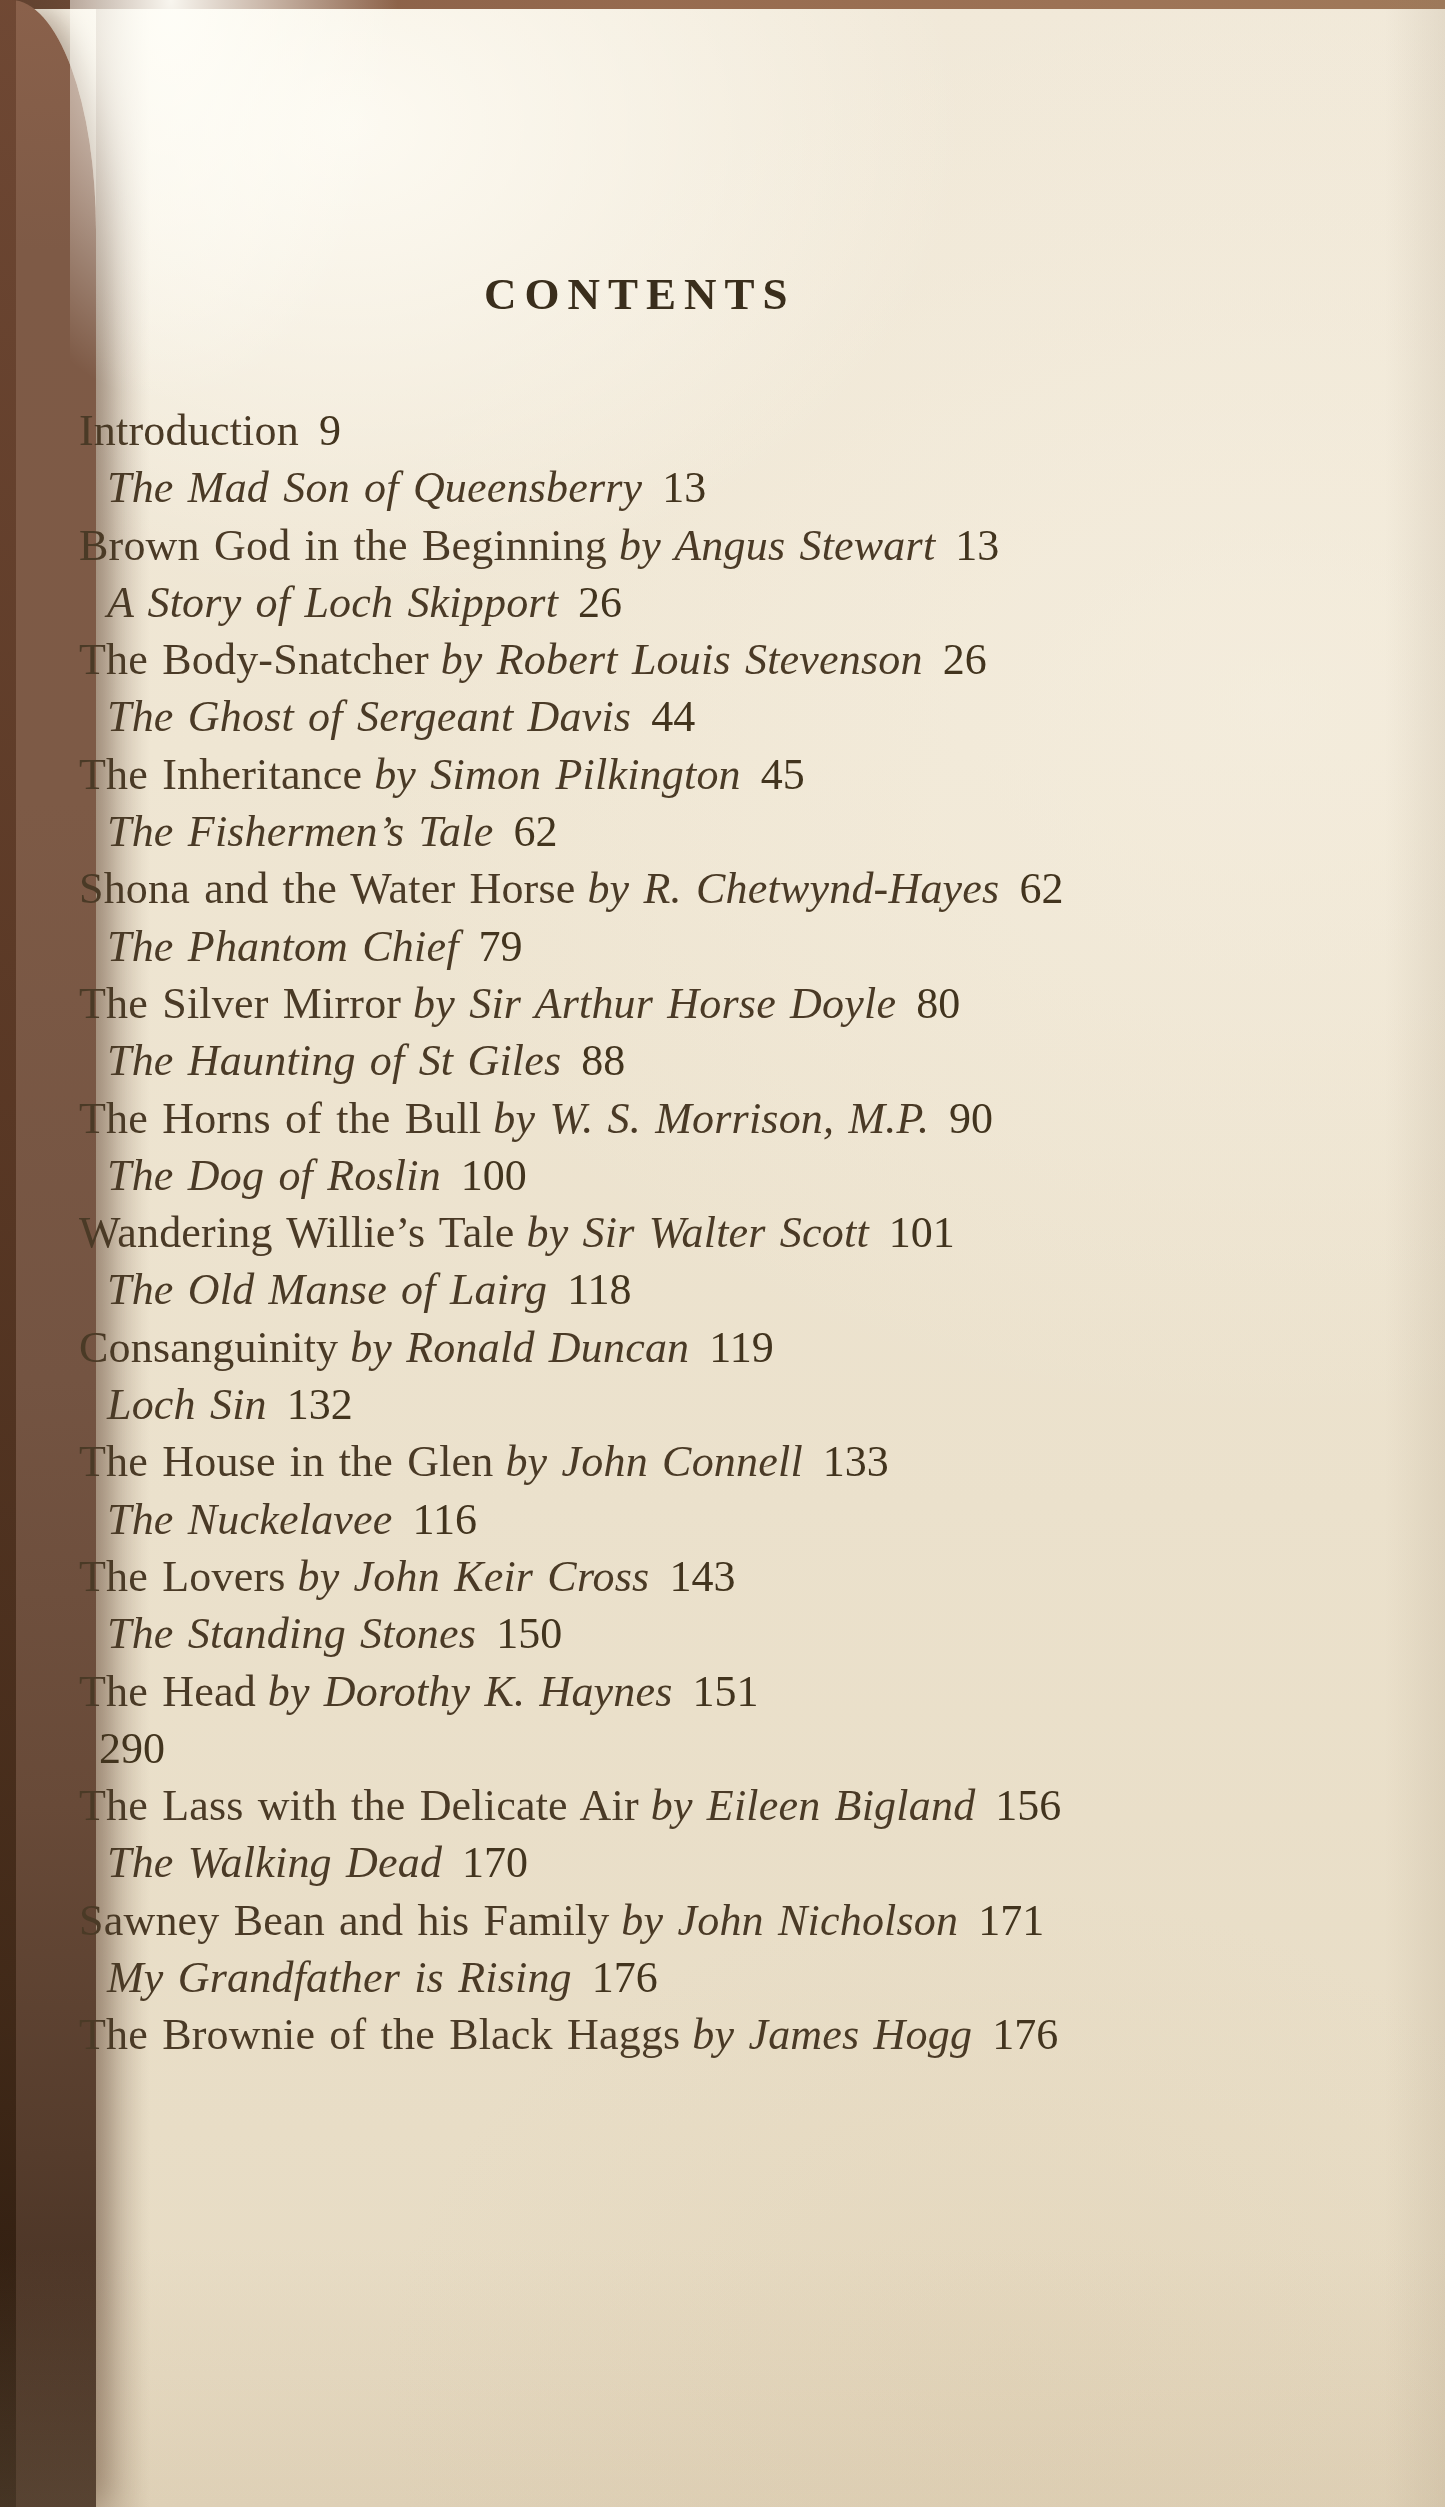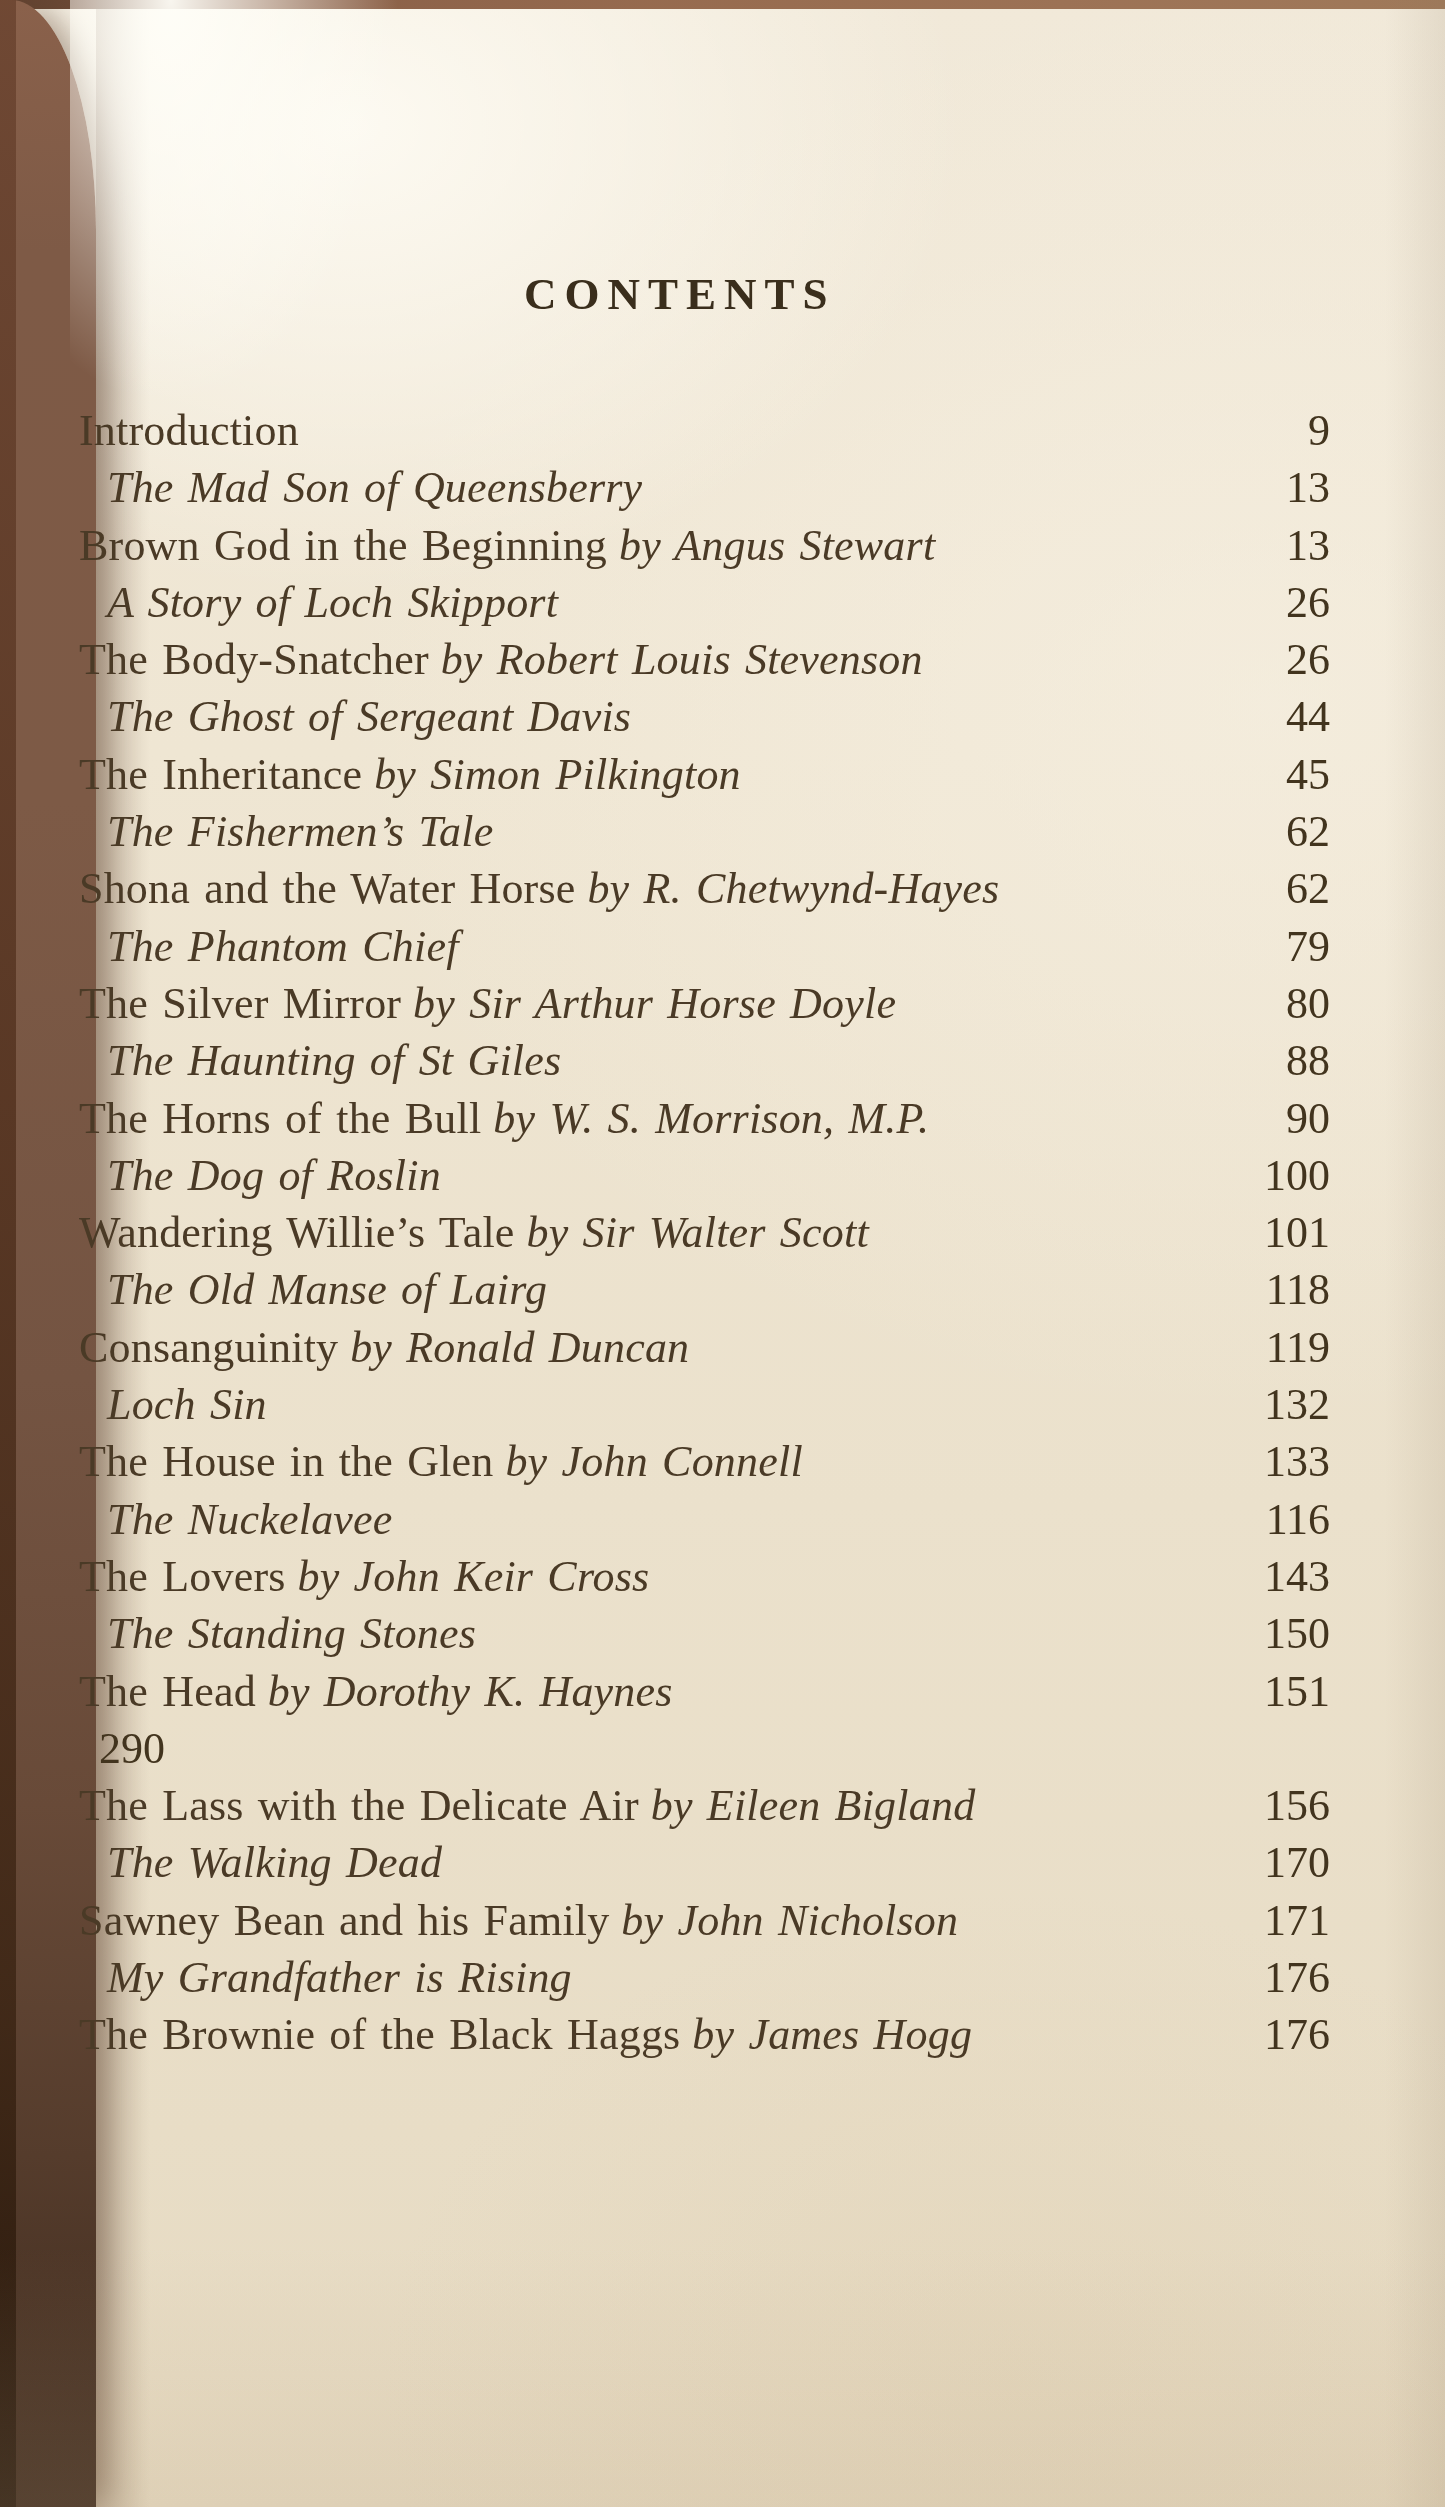--- a/index.html
+++ b/index.html
@@ -52,37 +52,36 @@
     position: absolute; right: 0; top: 0; width: 60px; height: 100%;
     background: linear-gradient(to left, rgba(135,115,90,0.13), rgba(135,115,90,0));
   }
   .bottom-shade {
     position: absolute; left: 0; bottom: 0; width: 100%; height: 260px;
     background: linear-gradient(to top, rgba(190,168,134,0.20), rgba(190,168,134,0));
   }
 
   .contents-title {
     position: absolute;
-    left: 524px;
+    left: 484px;
     top: 268px;
     font-size: 45px;
     font-weight: 700;
     letter-spacing: 8px;
     color: #3a2e1c;
   }
 
   .toc-list {
     position: absolute;
     left: 79px;
     top: 402px;
     width: 1251px;
   }
   .toc-entry {
     display: flex;
-    justify-content: space-between;
     align-items: baseline;
     height: 57.3px;
     line-height: 57.3px;
     white-space: nowrap;
   }
   .entry-title {
     font-size: 44px;
     color: #4a3a26;
     word-spacing: 3px;
     letter-spacing: 0.2px;

